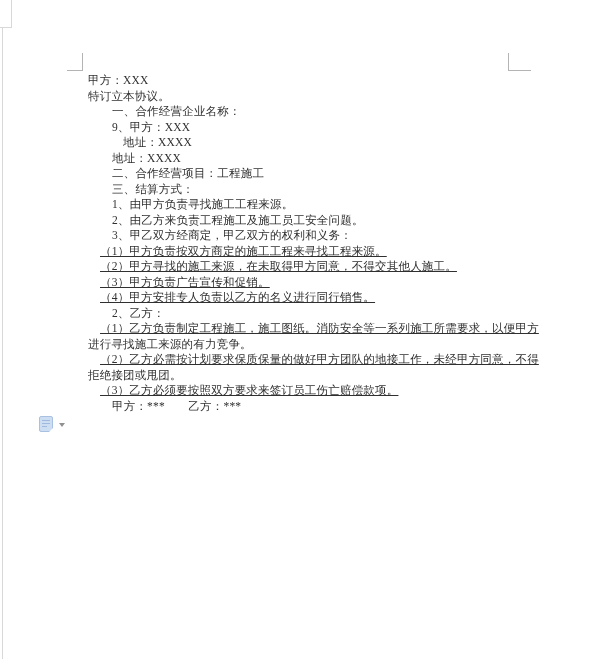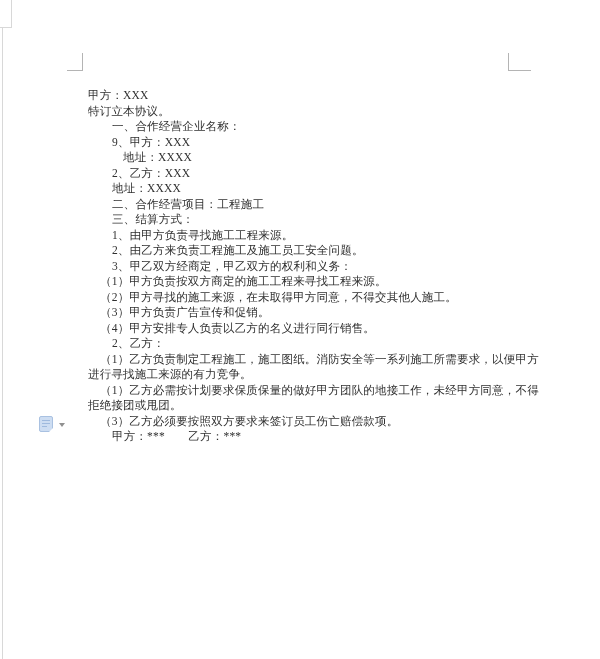--- a/index.html
+++ b/index.html
@@ -57,28 +57,28 @@
   .sl{position:absolute;left:2px;width:8px;height:1px;background:var(--paste-detail);}
   .sl1{top:3px;}.sl2{top:6px;}.sl3{top:9px;width:5px;}
   .arrow{
     position:absolute;right:0;top:7px;width:0;height:0;
     border-left:3px solid transparent;
     border-right:3px solid transparent;
     border-top:4px solid var(--arrow);
   }
   
   .doc{
-    position:absolute;left:88px;top:88px;width:460px;
+    position:absolute;left:88px;top:73px;width:460px;
     font-size:11.5px;line-height:15.5px;color:var(--text);
   }
   .line{white-space:pre;letter-spacing:0.2px;}
   .ind-none{padding-left:0;}
   .ind-std{padding-left:24px;}
   .ind-addr{padding-left:35px;}
-  .ind-paren{padding-left:12px;}
+  .ind-paren{padding-left:12px;text-decoration:underline;}
 </style>
 </head>
 <body>
 
 <div class="viewport">
   <div class="corner"></div>
   <div class="edge-line"></div>
   <div class="crop-l"></div>
   <div class="crop-r"></div>
 
@@ -91,32 +91,31 @@
     </div>
     <div class="arrow"></div>
   </div>
 
   <div class="doc">
       <div class="line ind-none">甲方：XXX</div>
       <div class="line ind-none">特订立本协议。</div>
       <div class="line ind-std">一、合作经营企业名称：</div>
       <div class="line ind-std">9、甲方：XXX</div>
       <div class="line ind-addr">地址：XXXX</div>
-      <div class="line ind-std">2、乙方：XXX</div>
       <div class="line ind-std">地址：XXXX</div>
       <div class="line ind-std">二、合作经营项目：工程施工</div>
       <div class="line ind-std">三、结算方式：</div>
       <div class="line ind-std">1、由甲方负责寻找施工工程来源。</div>
       <div class="line ind-std">2、由乙方来负责工程施工及施工员工安全问题。</div>
       <div class="line ind-std">3、甲乙双方经商定，甲乙双方的权利和义务：</div>
       <div class="line ind-paren">（1）甲方负责按双方商定的施工工程来寻找工程来源。</div>
       <div class="line ind-paren">（2）甲方寻找的施工来源，在未取得甲方同意，不得交其他人施工。</div>
       <div class="line ind-paren">（3）甲方负责广告宣传和促销。</div>
       <div class="line ind-paren">（4）甲方安排专人负责以乙方的名义进行同行销售。</div>
       <div class="line ind-std">2、乙方：</div>
       <div class="line ind-paren">（1）乙方负责制定工程施工，施工图纸。消防安全等一系列施工所需要求，以便甲方</div>
       <div class="line ind-none">进行寻找施工来源的有力竞争。</div>
-      <div class="line ind-paren">（1）乙方必需按计划要求保质保量的做好甲方团队的地接工作，未经甲方同意，不得</div>
+      <div class="line ind-paren">（2）乙方必需按计划要求保质保量的做好甲方团队的地接工作，未经甲方同意，不得</div>
       <div class="line ind-none">拒绝接团或甩团。</div>
       <div class="line ind-paren">（3）乙方必须要按照双方要求来签订员工伤亡赔偿款项。</div>
       <div class="line ind-std">甲方：***　　乙方：***</div>
     </div>
 </div>
 
 </body></html>

